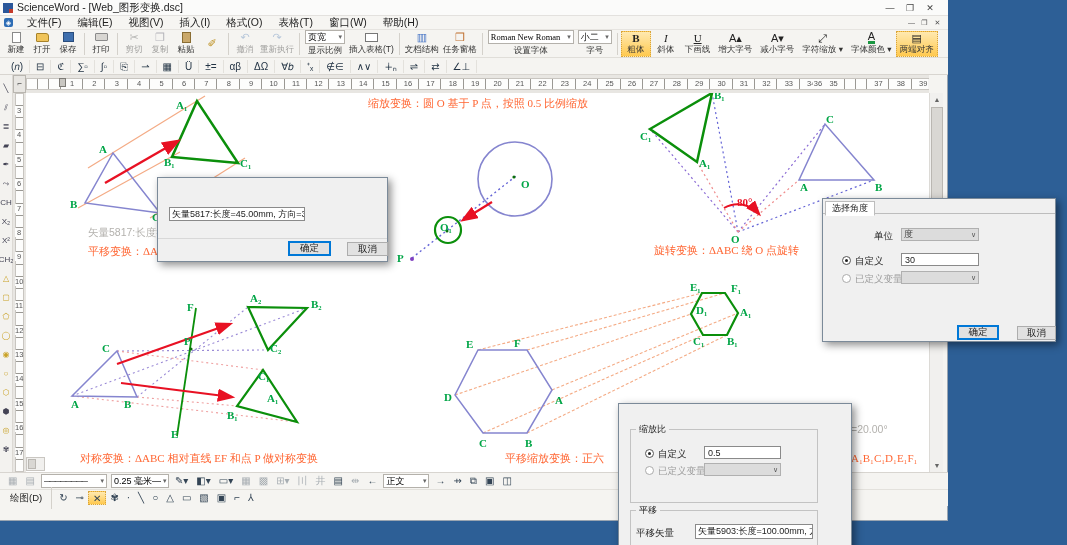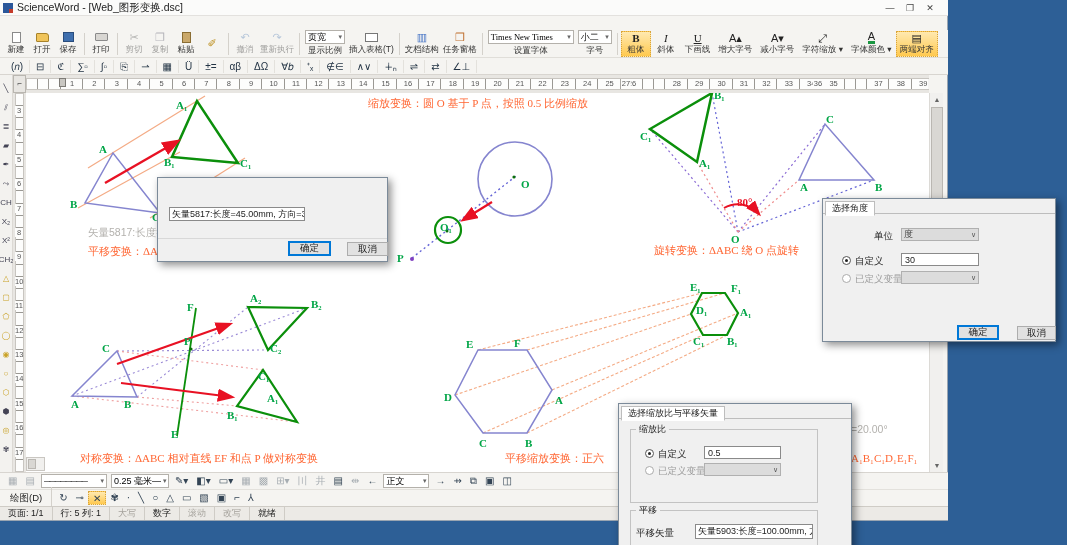--- a/index.html
+++ b/index.html
@@ -111,20 +111,38 @@
     <div id="titlebar">
       <div id="titleicon"></div>
       <span id="title">ScienceWord - [Web_图形变换.dsc]</span>
       <div id="wctls">
         <span class="wctl">—</span>
         <span class="wctl">❐</span>
         <span class="wctl">✕</span>
       </div>
     </div>
 
+    <div id="menubar">
+      <div id="appmini">◈</div>
+      <div id="menus" style="display:flex">
+          <span class="menu-item">文件(F)</span>
+          <span class="menu-item">编辑(E)</span>
+          <span class="menu-item">视图(V)</span>
+          <span class="menu-item">插入(I)</span>
+          <span class="menu-item">格式(O)</span>
+          <span class="menu-item">表格(T)</span>
+          <span class="menu-item">窗口(W)</span>
+          <span class="menu-item">帮助(H)</span>
+        </div>
+      <div id="mdictls">
+        <span class="mctl">—</span>
+        <span class="mctl">❐</span>
+        <span class="mctl">✕</span>
+      </div>
+    </div>
 
     <div id="toolbar">
       <div id="tb-main" style="display:flex;align-items:center">
           <div class="tbtn">
             <div class="ic">
               <div class="i-page"></div>
             </div>
             <span class="lbl">新建</span>
           </div>
           <div class="tbtn">
@@ -194,21 +212,21 @@
         <div class="ic" style="color:#4472c4">▥</div>
         <span class="lbl">文档结构</span>
       </div>
       <div class="tbtn">
         <div class="ic" style="color:#c07030">❒</div>
         <span class="lbl">任务窗格</span>
       </div>
       <div class="vsep"></div>
       <div class="cwrap">
         <div class="combo" style="width:86px">
-          <span style="font-family:'Liberation Serif',serif;font-size:8.5px">Times New Times</span>
+          <span style="font-family:'Liberation Serif',serif;font-size:8.5px">Roman New Roman</span>
             <span class="arr">▾</span>
         </div>
         <span class="lbl">设置字体</span>
       </div>
       <div class="cwrap">
         <div class="combo" style="width:34px">
           <span>小二</span>
             <span class="arr">▾</span>
         </div>
         <span class="lbl">字号</span>
@@ -296,21 +314,21 @@
           <span class="hrn" style="left: 404.4px;">17</span>
           <span class="hrn" style="left: 426.8px;">18</span>
           <span class="hrn" style="left: 449.2px;">19</span>
           <span class="hrn" style="left: 471.6px;">20</span>
           <span class="hrn" style="left: 494px;">21</span>
           <span class="hrn" style="left: 516.4px;">22</span>
           <span class="hrn" style="left: 538.8px;">23</span>
           <span class="hrn" style="left: 561.2px;">24</span>
           <span class="hrn" style="left: 583.6px;">25</span>
           <span class="hrn" style="left: 606px;">26</span>
-          <span class="hrn" style="left: 600px;">27</span>
+          <span class="hrn" style="left: 628px;">27</span>
           <span class="hrn" style="left: 650.8px;">28</span>
           <span class="hrn" style="left: 673.2px;">29</span>
           <span class="hrn" style="left: 695.6px;">30</span>
           <span class="hrn" style="left: 718px;">31</span>
           <span class="hrn" style="left: 740.4px;">32</span>
           <span class="hrn" style="left: 762.8px;">33</span>
           <span class="hrn" style="left: 785.2px;">34</span>
           <span class="hrn" style="left: 807.6px;">35</span>
           <span class="hrn" style="left: 792px;">36</span>
           <span class="hrn" style="left: 852.4px;">37</span>
@@ -537,29 +555,20 @@
           <span class="dico">○</span>
           <span class="dico">△</span>
           <span class="dico">▭</span>
           <span class="dico">▧</span>
           <span class="dico">▣</span>
           <span class="dico">⌐</span>
           <span class="dico">⅄</span>
         </div>
     </div>
 
-    <div id="statusbar">
-        <span class="seg">页面: 1/1</span>
-        <span class="seg">行: 5 列: 1</span>
-        <span class="seg dis">大写</span>
-        <span class="seg">数字</span>
-        <span class="seg dis">滚动</span>
-        <span class="seg dis">改写</span>
-        <span class="seg">就绪</span>
-      </div>
   </div>
 
   <div class="dlg" style="left:157px;top:177px;width:231px;height:85px;z-index:20">
     <div class="dcombo" style="left:11px;top:29px;width:136px;height:14px">
       <span>矢量5817:长度=45.00mm, 方向=30.0</span>
     </div>
     <div style="position:absolute;left:0;right:0;top:60px;border-top:1px solid #d8d8d8"></div>
     <div class="dbtn focus" style="left:130px;top:63px;width:43px;height:15px">确定</div>
     <div class="dbtn" style="left:189px;top:64px;width:41px;height:14px">取消</div>
   </div>
@@ -580,23 +589,20 @@
     <span class="dlabel dis" style="left:32px;top:74px">已定义变量</span>
     <div class="dcombo disabled" style="left:78px;top:72px;width:78px;height:13px">
       <span></span>
         <span class="arr">∨</span>
     </div>
     <div class="dbtn focus" style="left:134px;top:126px;width:42px;height:15px">确定</div>
     <div class="dbtn" style="left:194px;top:127px;width:39px;height:14px">取消</div>
   </div>
 
   <div class="dlg" style="left:618px;top:403px;width:234px;height:160px;z-index:30">
-    <div class="dtabs">
-        <span class="dtab">选择缩放比与平移矢量</span>
-      </div>
     <div class="group" style="left:11px;top:25px;width:188px;height:74px"></div>
     <span class="glegend" style="left:17px;top:20px">缩放比</span>
     <div class="radio checked" style="left:26px;top:45px"></div>
     <span class="dlabel" style="left:39px;top:44px">自定义</span>
     <div class="dinput" style="left:85px;top:42px;width:77px;height:13px">0.5</div>
     <div class="radio dis" style="left:26px;top:62px"></div>
     <span class="dlabel dis" style="left:39px;top:61px">已定义变量</span>
     <div class="dcombo disabled" style="left:85px;top:59px;width:77px;height:13px">
       <span></span>
         <span class="arr">∨</span>

